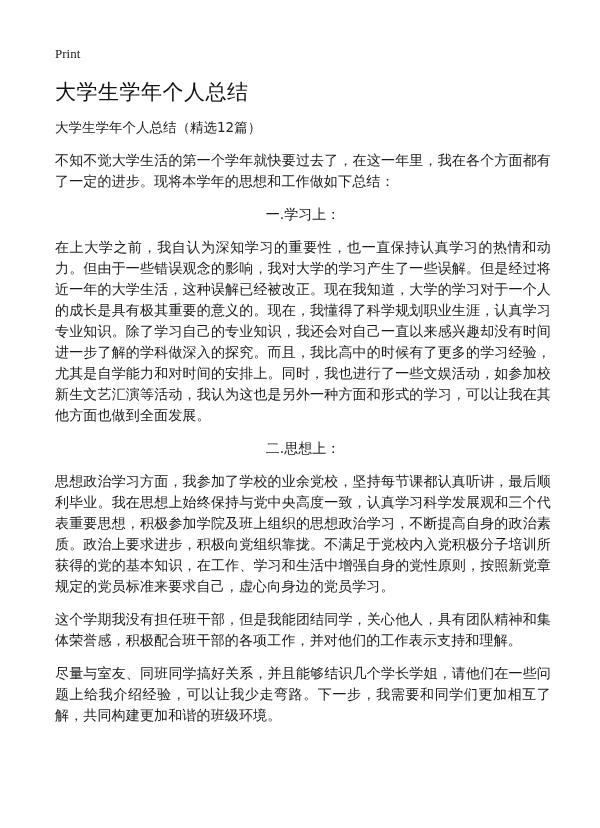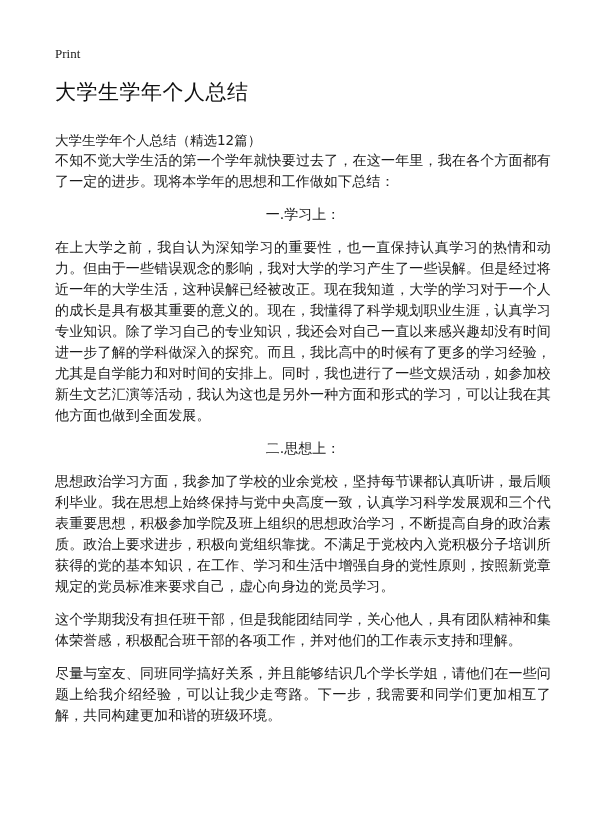--- a/index.html
+++ b/index.html
@@ -35,21 +35,21 @@
       left: 0;
       width: 490px;
       font-size: 21px;
       font-weight: normal;
       color: #111;
       letter-spacing: 0.5px;
       margin: 0;
     }
     .doc-subtitle {
       position: absolute;
-      top: 132px;
+      top: 119px;
       left: 0;
       font-size: 13.5px;
       color: #222;
       margin: 0;
     }
     .flow {
       position: absolute;
       top: 150px;
       left: 0;
       width: 496px;

